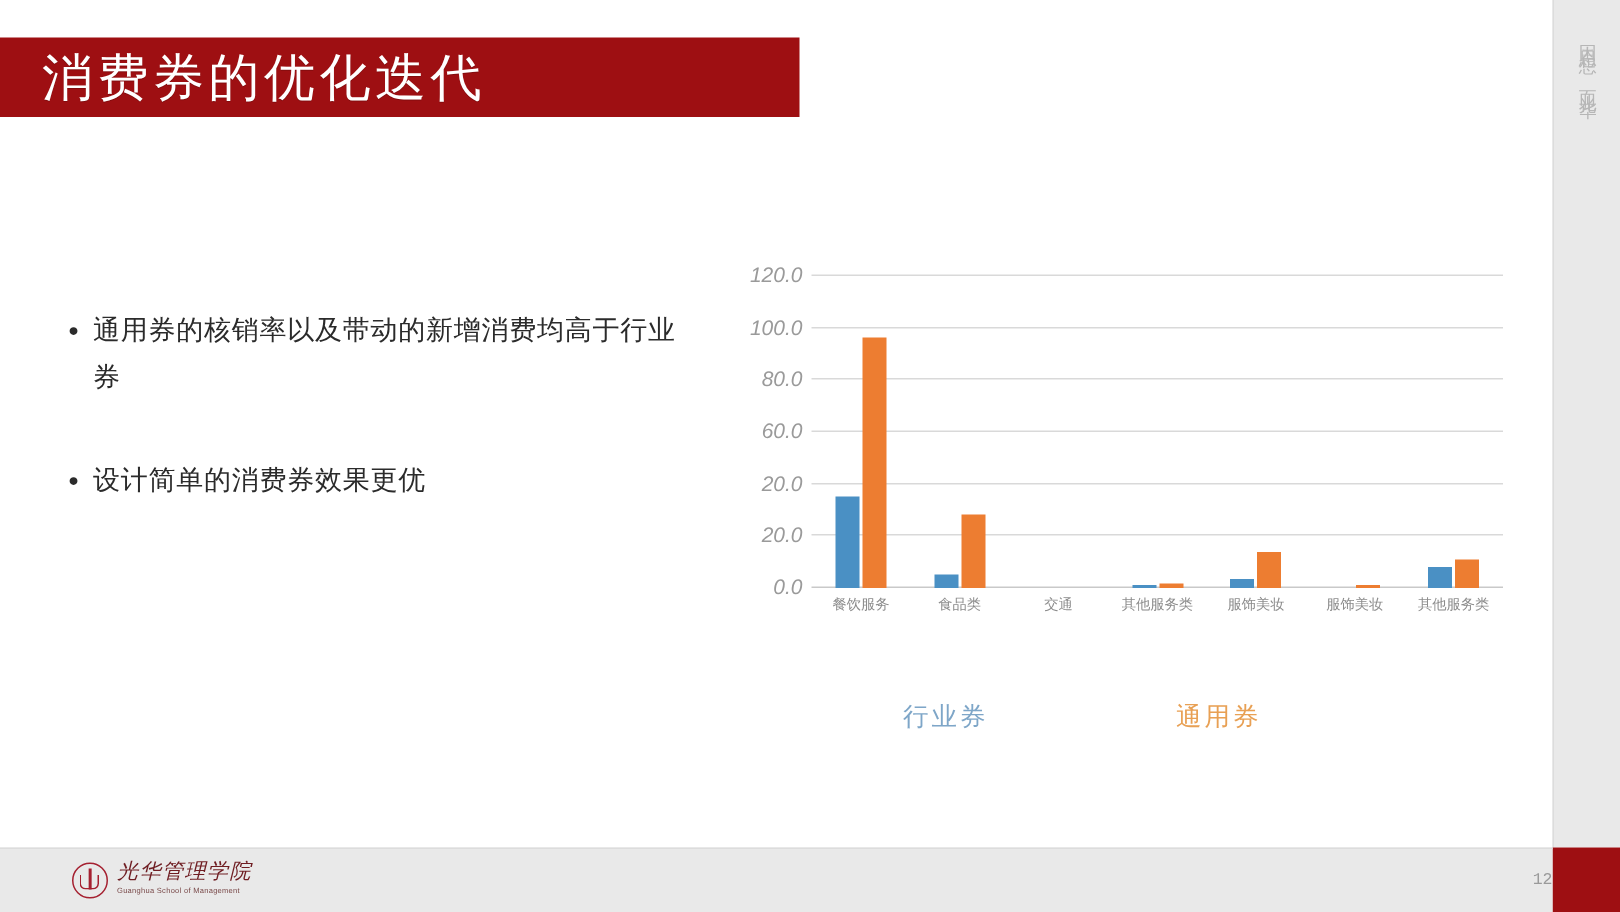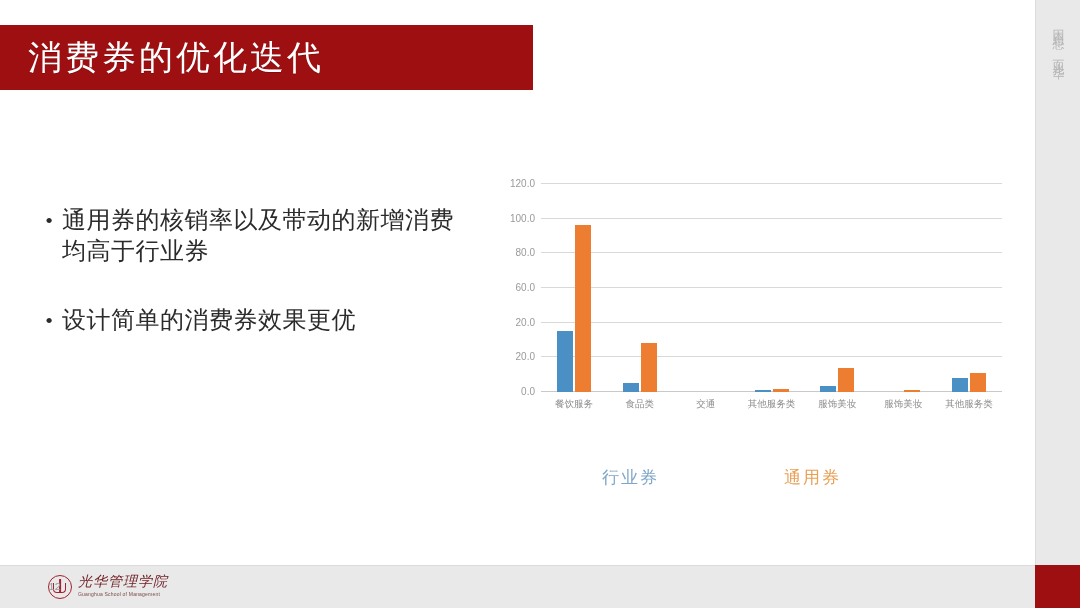--- a/index.html
+++ b/index.html
@@ -18,21 +18,21 @@
     background: #ffffff;
     overflow: hidden;
   }
 
   
   .title-banner {
     position: absolute;
     left: 0px;
     top: 25px;
     width: 533px;
-    height: 65px;
+    height: 53px;
     background: #9E0F12;
     display: flex;
     align-items: center;
     box-sizing: border-box;
     padding-left: 28px;
   }
   .title-text {
     color: #ffffff;
     font-size: 34px;
     letter-spacing: 3px;
@@ -59,21 +59,21 @@
     width: 26px;
     color: #2b2b2b;
     font-size: 22px;
     line-height: 30px;
     text-align: center;
     padding-top: 1px;
   }
   .bullet-text {
     flex: 1 1 auto;
     color: #2b2b2b;
-    font-size: 24px;
+    font-size: 18px;
     line-height: 31px;
     letter-spacing: 0.5px;
   }
 
   
   .chart {
     position: absolute;
     left: 497px;
     top: 176px;
     width: 505px;
@@ -94,24 +94,25 @@
     background: #D9D9D9;
   }
   .gridline.axis0 {
     background: #C9C9C9;
   }
   .ytick {
     position: absolute;
     right: 100%;
     margin-right: 6px;
     transform: translateY(-50%);
-    font-size: 10px;
+    font-size: 14px;
     color: #9a9a9a;
     font-family: "Liberation Sans", sans-serif;
     white-space: nowrap;
+    font-style: italic;
   }
   .bars {
     position: absolute;
     left: 0;
     right: 0;
     bottom: 0;
     top: 0;
     display: flex;
     align-items: flex-end;
   }
@@ -302,21 +303,21 @@
     margin-top: 3px;
     font-family: "Liberation Sans", sans-serif;
     white-space: nowrap;
   }
   .page-number {
     position: absolute;
     left: 0;
     right: 0;
     top: 50%;
     transform: translateY(-50%);
-    text-align: left;
+    text-align: right;
     font-size: 11px;
     color: #9a9a9a;
     font-family: Liberation Mono, monospace;
     padding-left: 48px;
   }
 </style>
 </head>
 <body>
 
 <div class="slide">

